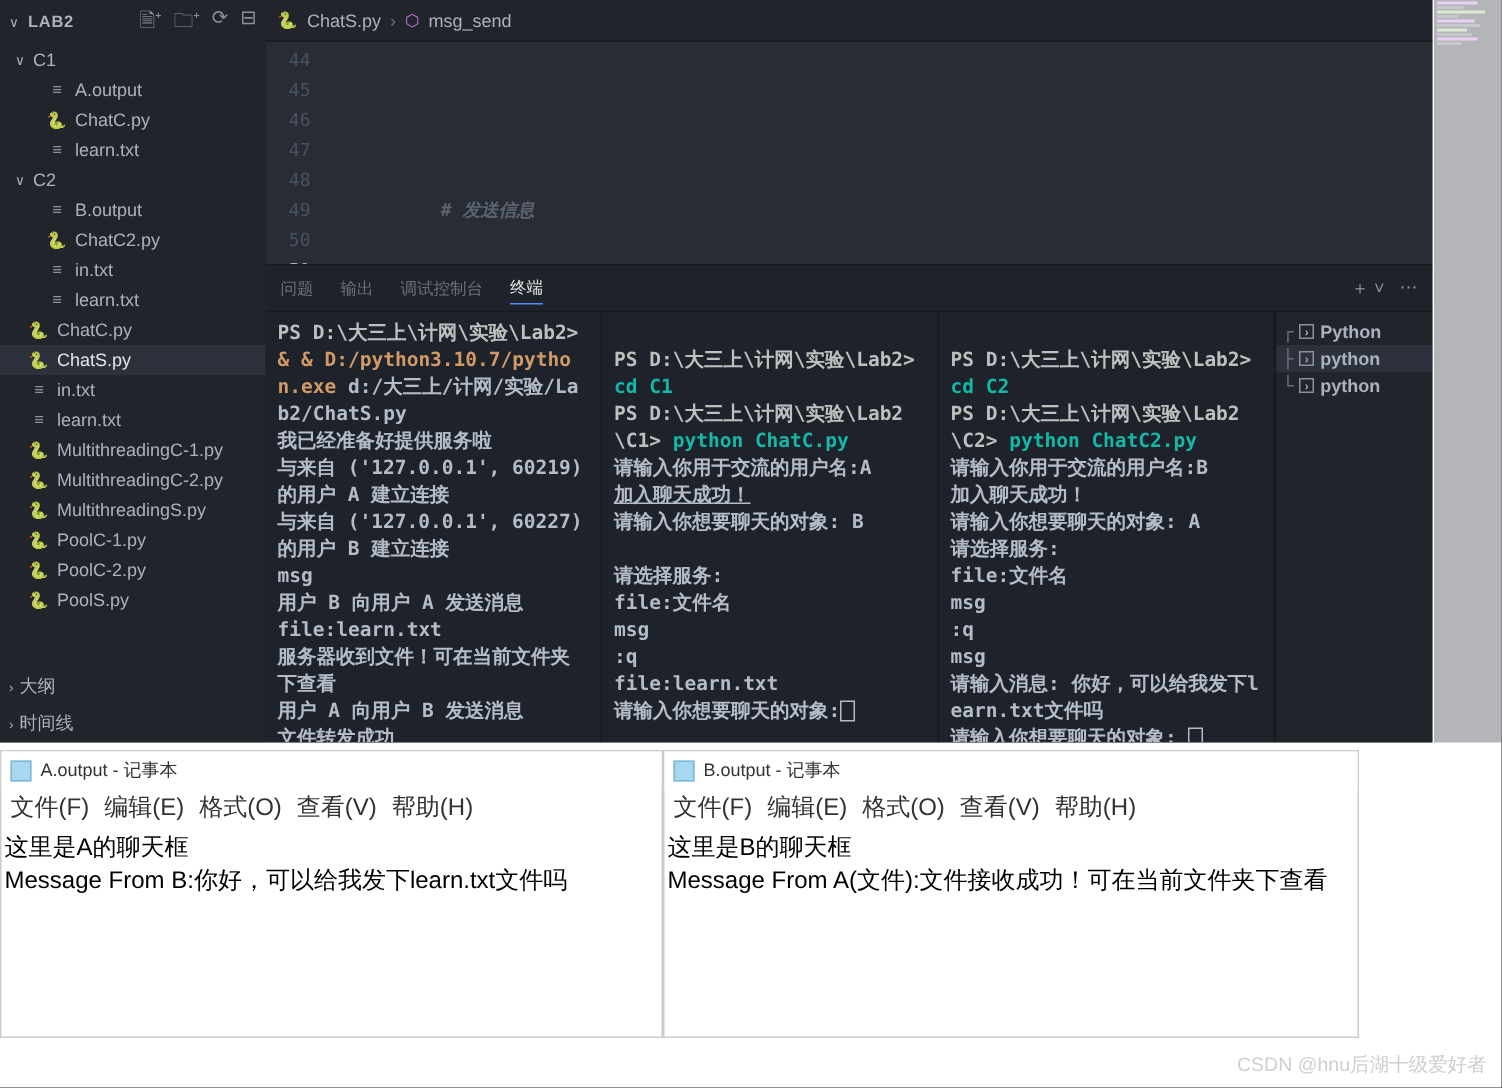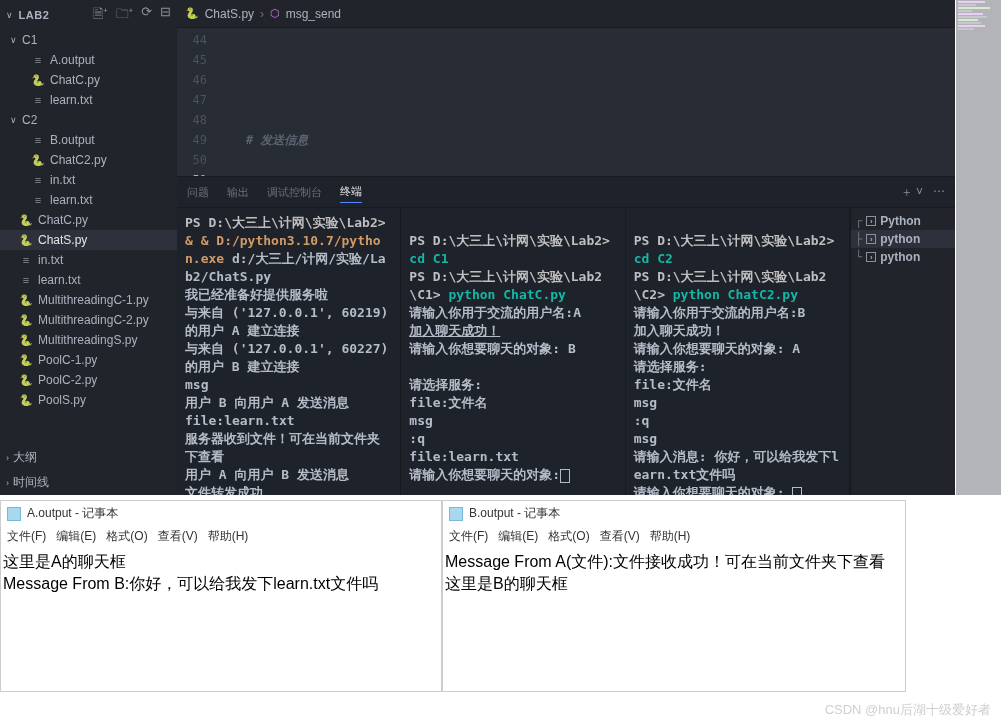--- a/index.html
+++ b/index.html
@@ -72,21 +72,21 @@
 .minimap .mm-line { height: 2px; margin: 1px 2px; background: #5c6370; }
 .minimap .mm-c1 { background: #c678dd; }
 .minimap .mm-c2 { background: #98c379; }
 
 
 .notepad { position: absolute; background: #fff; border: 1px solid #ccc; font-family: "Microsoft YaHei", sans-serif; }
 .np1 { left: 0; top: 500px; width: 442px; height: 192px; }
 .np2 { left: 442px; top: 500px; width: 464px; height: 192px; }
 .np-title { display: flex; align-items: center; gap: 6px; padding: 4px 6px; font-size: 12px; color: #333; background: #fff; }
 .np-title .np-icon { width: 14px; height: 14px; background: #a8d8f0; border: 1px solid #7ab8d8; }
-.np-menu { display: flex; gap: 10px; padding: 2px 6px; font-size: 12px; color: #333; }
+.np-menu { display: flex; gap: 10px; padding: 2px 6px; font-size: 16px; color: #333; }
 .np-menu span { cursor: pointer; }
 .np-body { padding: 4px 2px; font-size: 16px; color: #000; line-height: 22px; }
 
 .watermark { position: absolute; right: 10px; bottom: 6px; color: #cfcfcf; font-size: 13px; }
 </style>
 </head>
 <body>
 
 <div class="ide">
   <div class="ide-body">
@@ -186,21 +186,21 @@
 
     <div class="main">
       <div class="tabs-breadcrumb">
         <span class="file-icon">🐍</span>
         <span class="bc-text">ChatS.py</span>
         <span class="bc-sep">›</span>
         <span class="func-icon">⬡</span>
         <span class="bc-text">msg_send</span>
       </div>
 
-      <div class="editor" style="position:relative;">
+      <div class="editor" style="position:relative;gap:48px;">
         <div class="gutter">
           <div>44</div>
           <div>45</div>
           <div>46</div>
           <div>47</div>
           <div>48</div>
           <div>49</div>
           <div>50</div>
           <div class="active">51</div>
         </div>
@@ -324,18 +324,18 @@
     <span>B.output - 记事本</span>
   </div>
   <div class="np-menu">
     <span>文件(F)</span>
     <span>编辑(E)</span>
     <span>格式(O)</span>
     <span>查看(V)</span>
     <span>帮助(H)</span>
   </div>
   <div class="np-body">
+    <div>这里是B的聊天框</div>
     <div>Message From A(文件):文件接收成功！可在当前文件夹下查看</div>
-    <div>这里是B的聊天框</div>
   </div>
 </div>
 
 <div class="watermark">CSDN @hnu后湖十级爱好者</div>
 
 </body></html>

